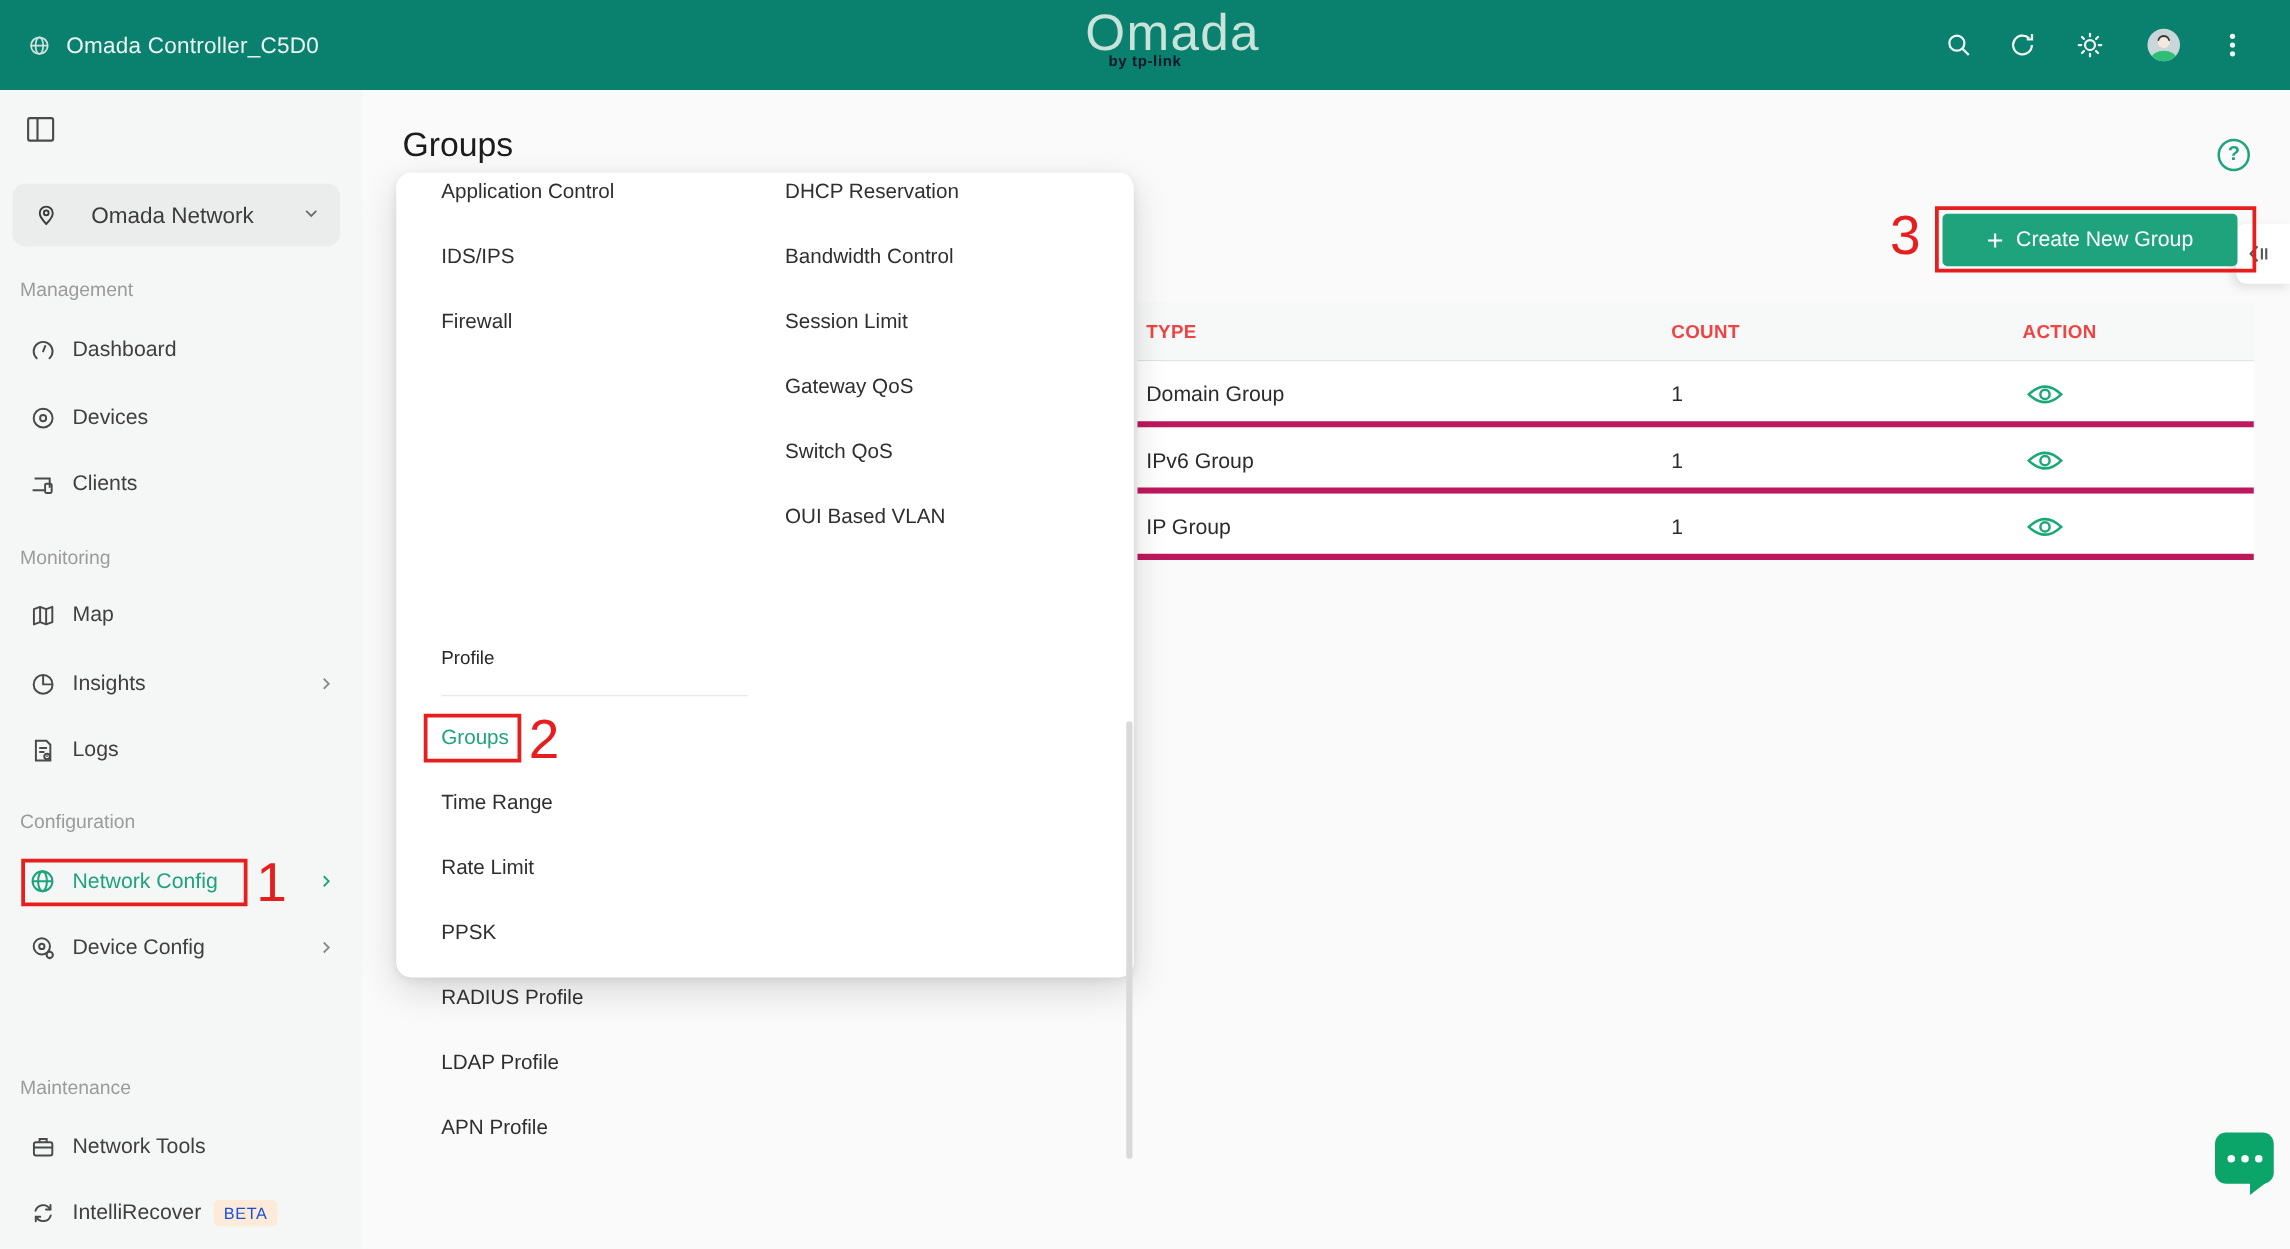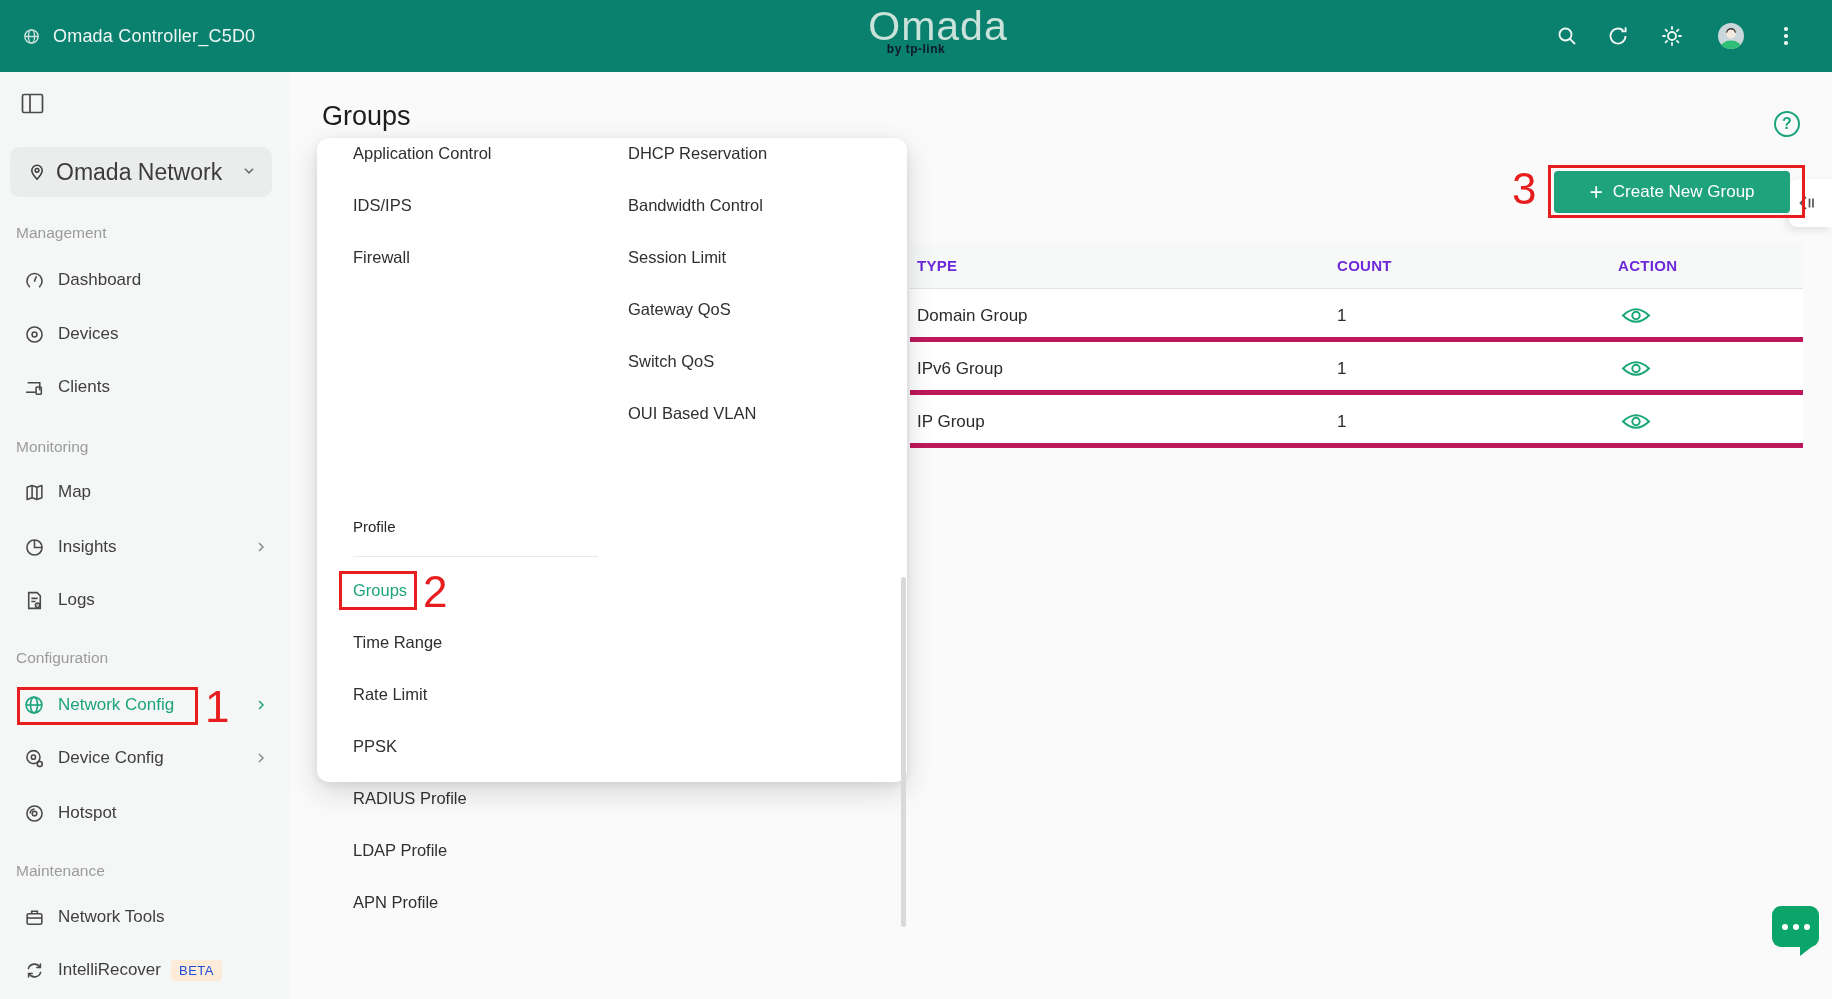--- a/index.html
+++ b/index.html
@@ -18,21 +18,21 @@
   .hdr-icon { position:absolute; top:22px; width:28px; height:28px; color:#f2f8f6;
     display:flex; align-items:center; justify-content:center; cursor:pointer; }
 
   
   #sidebar { position:absolute; left:0; top:72px; width:290px; height:927px;
     background:#f5f6f6; z-index:10; }
   #collapse-btn { position:absolute; left:21px; top:21px; color:#4a4a4a; }
   #site-selector { position:absolute; left:10px; top:75px; width:262px; height:50px;
     background:#ebecec; border-radius:10px; display:flex; align-items:center;
     padding-left:17px; cursor:pointer; color:#3c3c3c; }
-  #site-selector .lbl { font-size:23px; margin-left:9px; }
+  #site-selector .lbl { font-size:18px; margin-left:26px; }
   #site-selector .chev { position:absolute; right:14px; top:15px; color:#6d6d6d; }
   .sec-label { position:absolute; left:16px; font-size:15.5px; color:#9b9b9b; }
   .side-item { position:absolute; left:0; width:290px; height:52px; display:flex;
     align-items:center; padding-left:23px; cursor:pointer; color:#3f3f3f; }
   .side-item .ic { width:22px; height:22px; display:flex; align-items:center;
     justify-content:center; color:#4a4a4a; flex:none; }
   .side-item .tx { font-size:17px; margin-left:13px; white-space:nowrap; }
   .side-item .chev { position:absolute; right:21px; color:#8a8a8a; }
   .side-item.active, .side-item.active .ic, .side-item.active .chev { color:#1ea47c; }
   #beta-badge { margin-left:10px; background:#fdebd9; color:#1d4ed8; font-size:13px;
@@ -52,21 +52,21 @@
   #create-btn .plus { font-size:23px; font-weight:400; line-height:20px; }
   #panel-collapse-tab { position:absolute; left:1789px; top:179px; width:43px; height:48px;
     background:#fff; border-radius:8px 0 0 8px; box-shadow:-3px 3px 8px rgba(0,0,0,.10);
     display:flex; align-items:center; padding-left:9px; color:#555; cursor:pointer; z-index:4; }
 
   
   #table { position:absolute; left:910px; top:242px; width:893px; z-index:3; }
   #thead { height:47px; background:#f7f8f8; border-bottom:1px solid #e2e2e2;
     position:relative; }
   .th { position:absolute; top:0; height:47px; display:flex; align-items:center;
-    font-size:15px; font-weight:700; color:#6d28d9; letter-spacing:.3px; }
+    font-size:15px; font-weight:700; color:#ef4444; letter-spacing:.3px; }
   .trow { height:53px; border-bottom:5px solid #be185d; background:#fff; position:relative; }
   .td { position:absolute; top:0; height:53px; display:flex; align-items:center;
     font-size:17px; color:#2b2b2b; }
   .col-type { left:7px; } .col-count { left:427px; } .col-action { left:708px; }
   .eye-btn { position:absolute; left:711px; top:16px; width:30px; height:21px;
     cursor:pointer; color:#1ba876; }
 
   
   #flyout { position:absolute; left:317px; top:138px; width:590px; height:644px;
     background:#fff; border-radius:12px; z-index:20;
@@ -270,30 +270,20 @@
           <path d="M2.8 10h14.4"></path>
       </svg>
       </span>
     <span class="tx">Network Config</span>
     <span class="chev">
       <svg width="16" height="16" viewBox="0 0 20 20" fill="none" stroke="currentColor" stroke-width="1.8">
           <path d="M7.5 5l5 5-5 5"></path>
         </svg>
       </span>
   </div>
-  <div class="side-item" style="top:715px">
-    <span class="ic">
-      <svg width="21" height="21" viewBox="0 0 20 20" fill="none" stroke="currentColor" stroke-width="1.5">
-        <circle cx="10" cy="10" r="7.2"></circle>
-          <circle cx="10" cy="10" r="2.2"></circle>
-          <path d="M5.8 10a4.2 4.2 0 0 1 4.2-4.2"></path>
-      </svg>
-      </span>
-    <span class="tx">Hotspot</span>
-  </div>
 
   <div class="sec-label" style="top:790px">Maintenance</div>
 
   <div class="side-item" style="top:819px">
     <span class="ic">
       <svg width="21" height="21" viewBox="0 0 20 20" fill="none" stroke="currentColor" stroke-width="1.5">
         <rect x="3" y="6.5" width="14" height="10" rx="1.5"></rect>
           <path d="M7.3 6.5V4h5.4v2.5"></path>
           <path d="M3 10.5h14"></path>
       </svg>

